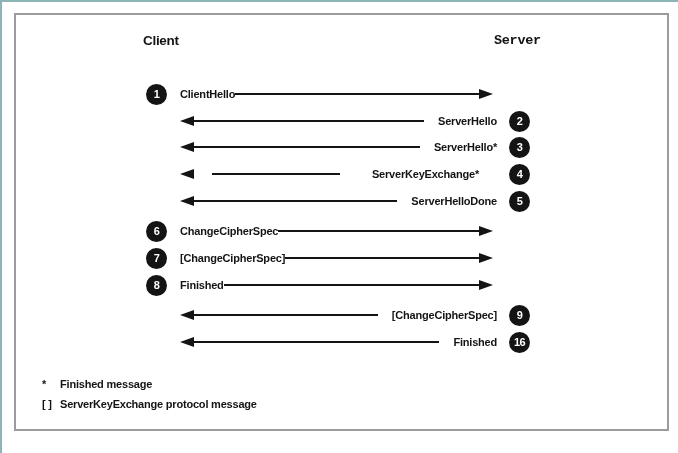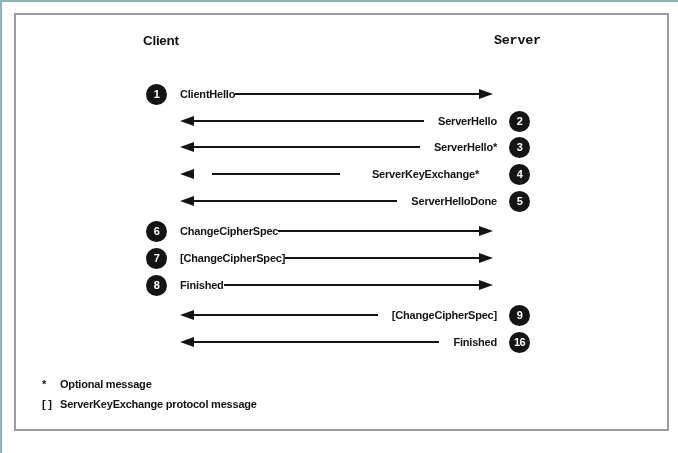--- a/index.html
+++ b/index.html
@@ -200,20 +200,20 @@
   <div class="row sc r10">
     <span class="head-left"></span>
     <span class="shaft"></span>
     <span class="label">Finished</span>
     <span class="badge">16</span>
   </div>
 
   <div class="legend">
     <div class="legend-row">
       <span class="lmark">*</span>
-      <span class="ltext">Optional message</span>
+      <span class="ltext">Finished message</span>
     </div>
     <div class="legend-row">
       <span class="lmark">[ ]</span>
       <span class="ltext">ServerKeyExchange protocol message</span>
     </div>
   </div>
 </div>
 
 </body></html>

